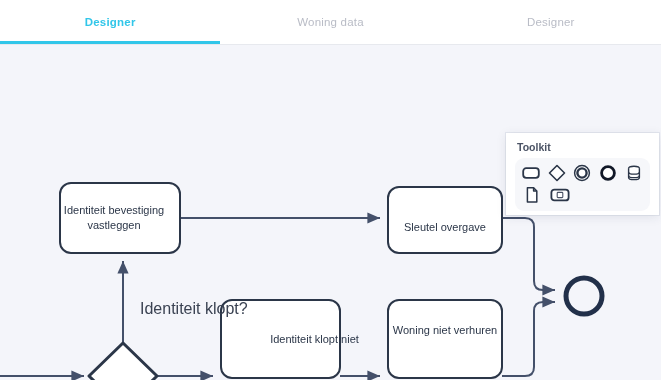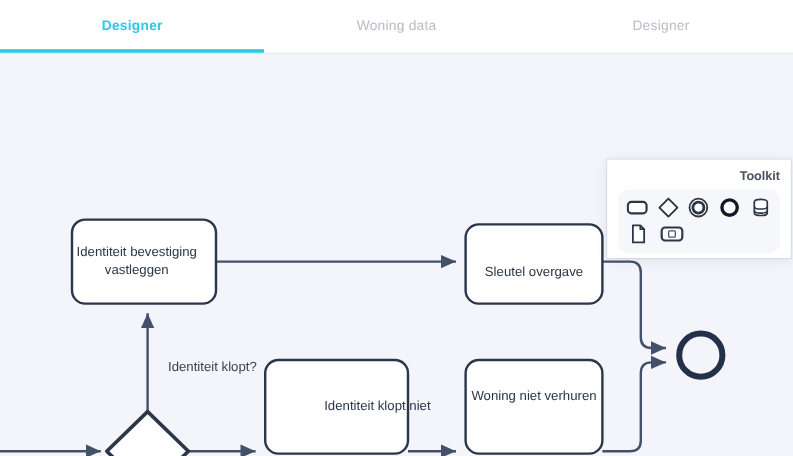--- a/index.html
+++ b/index.html
@@ -54,35 +54,34 @@
     position: absolute;
     display: flex; align-items: center; justify-content: center;
     text-align: center;
     font-size: 11px;
     color: #2b3648;
     line-height: 15px;
     pointer-events: none;
   }
   .edge-label {
     position: absolute;
-    font-size: 11px;
+    font-size: 16px;
     color: #3a4252;
     white-space: nowrap;
   }
 
   
   .toolkit {
     position: absolute; left: 506px; top: 88px;
     width: 153px; height: 82px;
     background: #ffffff;
     border-radius: 0;
     box-shadow: 0 2px 10px rgba(40,50,80,.10), 0 0 0 1px rgba(225,228,236,.9);
     box-sizing: border-box;
     padding: 8px 9px 9px 9px;
-    text-align: right;
   }
   .toolkit-title {
     font-size: 10.5px; font-weight: bold; color: #4a5264;
     margin: 0 0 5px 2px;
   }
   .toolkit-grid {
     background: #f6f7fa;
     border-radius: 9px;
     padding: 4px 5px 5px 5px;
   }

